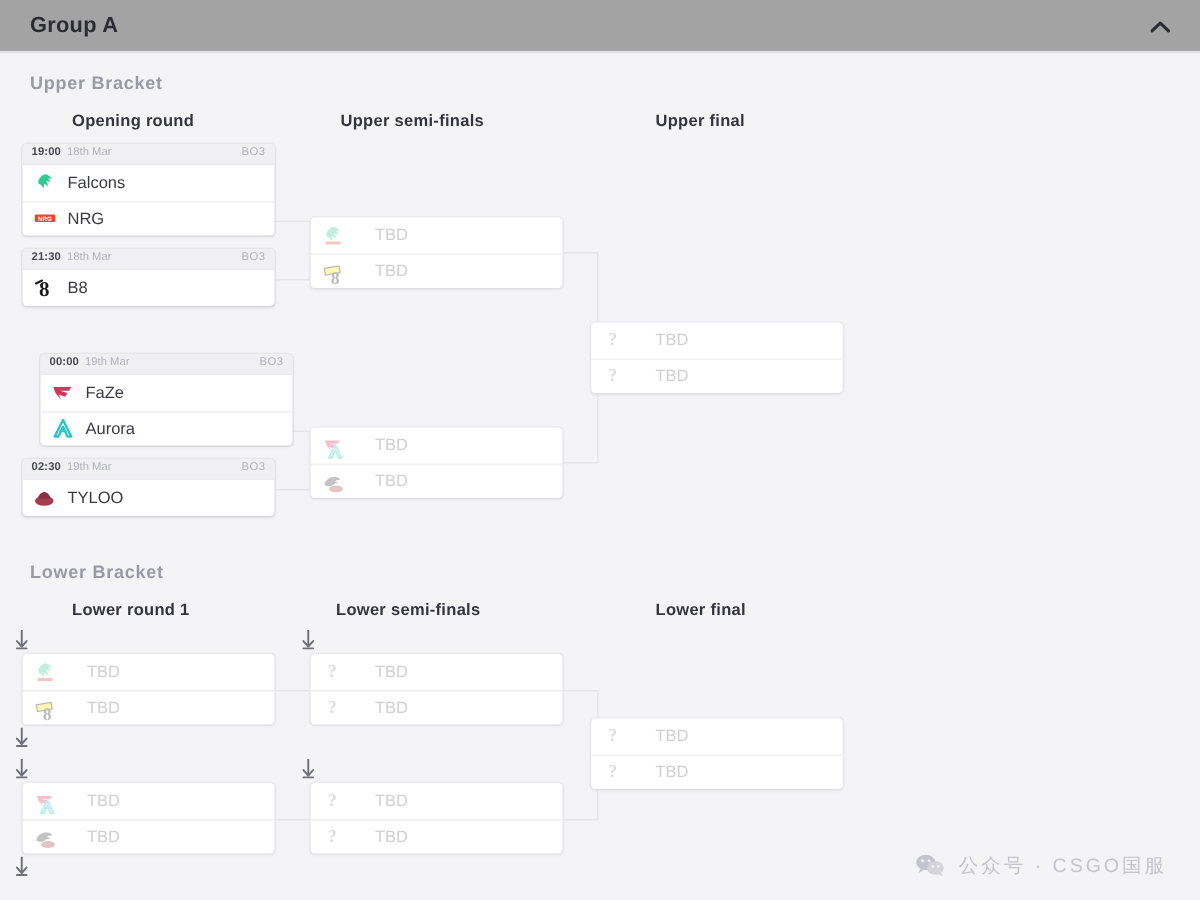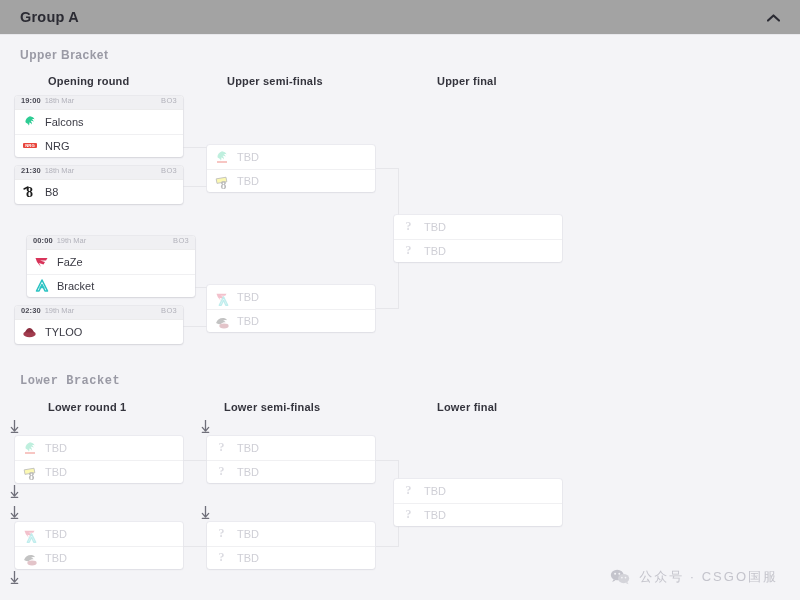--- a/index.html
+++ b/index.html
@@ -76,21 +76,21 @@
   .team-row + .team-row { border-top: 1px solid #f0f0f2; }
   .team-logo {
     width: 15px; height: 15px;
     margin-right: 8px;
     flex: 0 0 15px;
     display: flex; align-items: center; justify-content: center;
   }
   .team-name { white-space: nowrap; }
 
   
-  .match.tbd .team-row { color: #cfcfd6; }
+  .match.tbd .team-row { color: #cfcfd6; gap: 13px; }
   .match.tbd { box-shadow: 0 1px 2px rgba(30,30,50,.06), 0 0 0 1px rgba(232,232,238,.8); }
   .ghost { opacity: .30; }
   .ghost-stack { position: relative; width: 15px; height: 15px; }
   .ghost-stack > span {
     position: absolute; left: 0; top: 0;
     width: 15px; height: 15px;
     display: flex; align-items: center; justify-content: center;
   }
   .ghost-stack > span.b { left: 2px; top: 4px; }
   .qmark {
@@ -210,21 +210,21 @@
       </span>
       <span class="team-name">FaZe</span>
     </div>
     <div class="team-row">
       <span class="team-logo">
         <svg width="14" height="13" viewBox="0 0 14 13">
             <path d="M7 1 L12.5 12 L10 12 L7 5.5 L4 12 L1.5 12 Z" fill="none" stroke="#2ec4c4" stroke-width="1.6" stroke-linejoin="round"></path>
             <path d="M4.6 8.5 L9.4 8.5" stroke="#2ec4c4" stroke-width="1.4"></path>
           </svg>
       </span>
-      <span class="team-name">Bracket</span>
+      <span class="team-name">Aurora</span>
     </div>
   </div>
 
   <div class="match" style="left:15px; top:306px;">
     <div class="match-head">
       <span class="m-time">02:30</span>
       <span class="m-date">19th Mar</span>
       <span class="m-bo">BO3</span>
     </div>
     <div class="team-row">
@@ -312,21 +312,21 @@
       <span class="team-name">TBD</span>
     </div>
     <div class="team-row">
       <span class="team-logo">
           <span class="qmark">?</span>
         </span>
       <span class="team-name">TBD</span>
     </div>
   </div>
 
-  <div class="bracket-label" style="left:20px; top:374px;font-family:Liberation Mono, monospace;">Lower Bracket</div>
+  <div class="bracket-label" style="left:20px; top:374px;">Lower Bracket</div>
 
   <div class="round-label" style="left:48px; top:401px;">Lower round 1</div>
   <div class="round-label" style="left:224px; top:401px;">Lower semi-finals</div>
   <div class="round-label" style="left:437px; top:401px;">Lower final</div>
 
   <div class="drop-arrow" style="left:8px; top:419px;">
     <svg width="9" height="13" viewBox="0 0 9 13">
         <path d="M4.5 0 V10" stroke="#6f6f7a" stroke-width="1.3"></path>
         <path d="M1.3 7.4 L4.5 11 L7.7 7.4" fill="none" stroke="#6f6f7a" stroke-width="1.3" stroke-linecap="round" stroke-linejoin="round"></path>
         <path d="M1.3 12.3 H7.7" stroke="#6f6f7a" stroke-width="1.3" stroke-linecap="round"></path>

